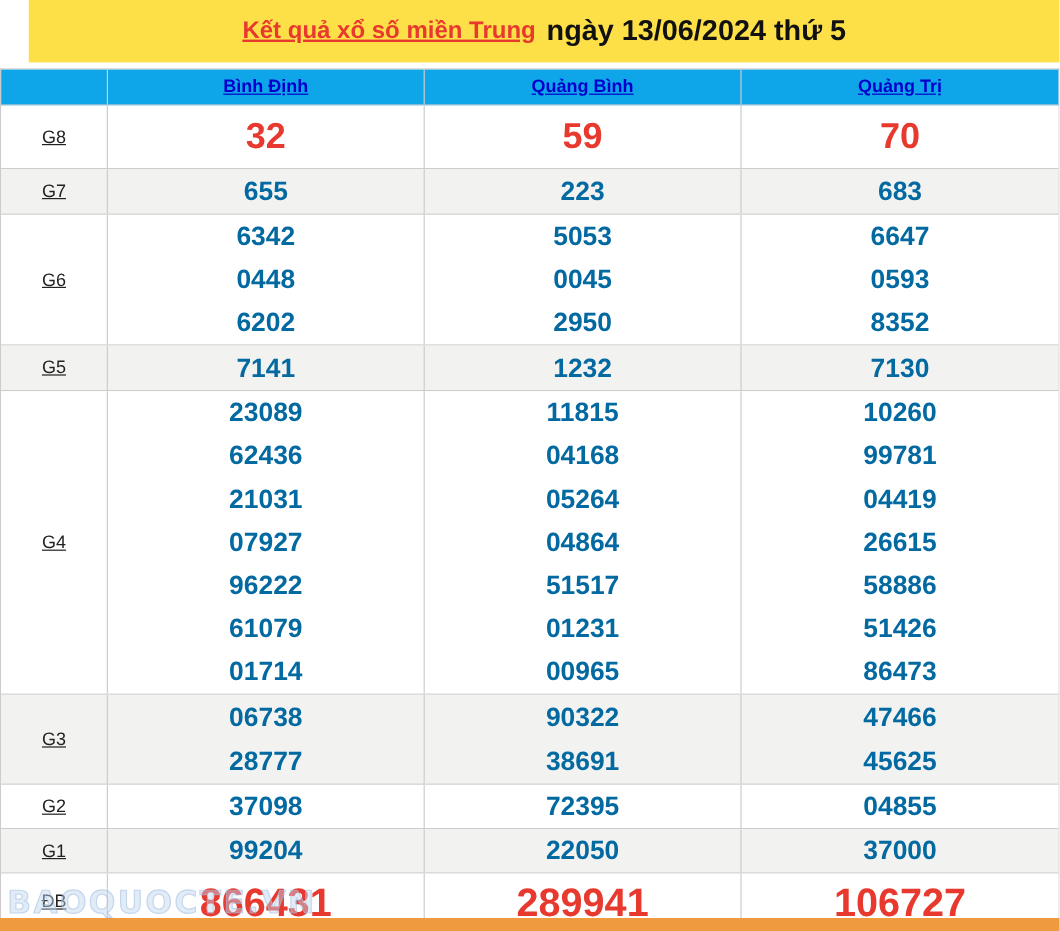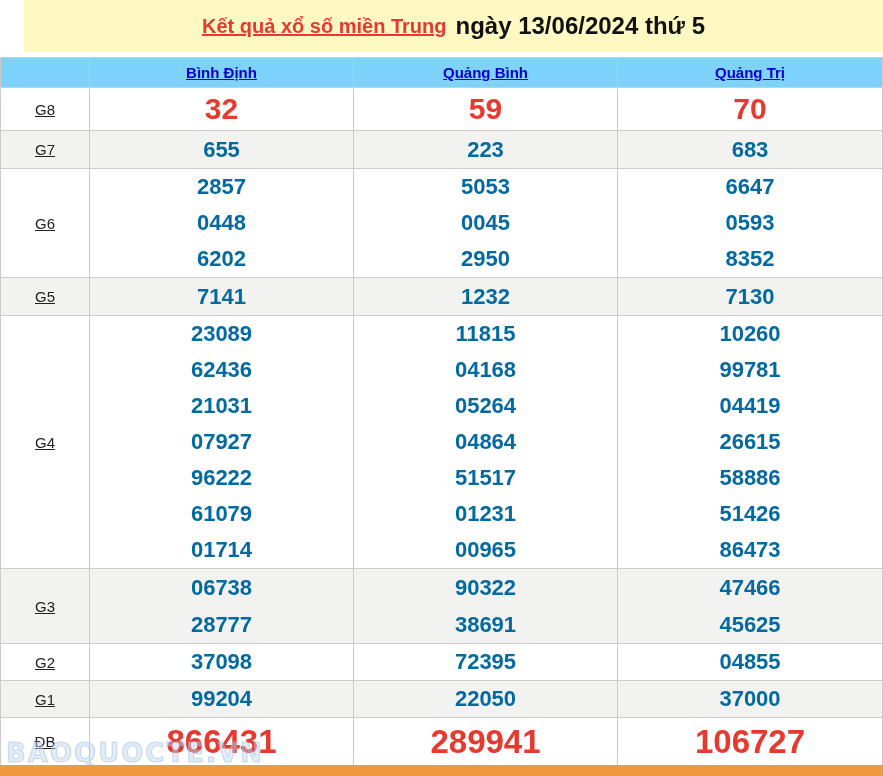--- a/index.html
+++ b/index.html
@@ -10,21 +10,21 @@
   }
   .page {
     position: relative;
     width: 883px;
     height: 776px;
     overflow: hidden;
     background: #ffffff;
   }
   .banner {
     height: 52px;
-    background: #fef9c3;
+    background: #fde047;
     display: flex;
     align-items: center;
     justify-content: center;
     gap: 9px;
     margin-left: 24px;
   }
   .title-link {
     color: #E8392F;
     font-weight: bold;
     font-size: 20px;
@@ -42,21 +42,21 @@
     border-bottom: none;
     width: 883px;
   }
   .row {
     display: grid;
     grid-template-columns: 89px 1fr 1fr 1fr;
     border-bottom: 1px solid #CCCCCC;
     background: #ffffff;
   }
   .row.shaded { background: #F2F2F1; }
-  .header-row { background: #7dd3fc; }
+  .header-row { background: #0ea5e9; }
   .cell {
     display: flex;
     flex-direction: column;
     justify-content: center;
     align-items: center;
   }
   .cell:not(:last-child) { border-right: 1px solid #CCCCCC; }
   .header-row .cell { height: 29px; }
   .col-link {
     color: #0000CC;
@@ -75,21 +75,21 @@
     height: 36px;
     display: flex;
     align-items: center;
     justify-content: center;
     font-weight: bold;
     font-size: 22px;
     color: #0369a1;
     width: 100%;
   }
   .row-g7 .line, .row-g5 .line, .row-g3 .line { height: 37px; }
-  .row-g8 .line { height: 42px; font-size: 30px; }
+  .row-g8 .line { height: 52px; font-size: 30px; }
   .row-db .line { height: 47px; font-size: 33px; }
   .row.emphasis .line { color: #E8392F; }
   .watermark {
     position: absolute;
     left: 6px;
     bottom: 8px;
     font-family: "DejaVu Sans", sans-serif;
     font-weight: bold;
     font-size: 26px;
     letter-spacing: 2px;
@@ -152,21 +152,21 @@
           <div class="cell num-cell">
             <div class="line">223</div>
           </div>
           <div class="cell num-cell">
             <div class="line">683</div>
           </div>
         </div>
         <div class="row row-g6">
           <div class="cell label-cell">G6</div>
           <div class="cell num-cell">
-            <div class="line">2857</div>
+            <div class="line">6342</div>
             <div class="line">0448</div>
             <div class="line">6202</div>
           </div>
           <div class="cell num-cell">
             <div class="line">5053</div>
             <div class="line">0045</div>
             <div class="line">2950</div>
           </div>
           <div class="cell num-cell">
             <div class="line">6647</div>

